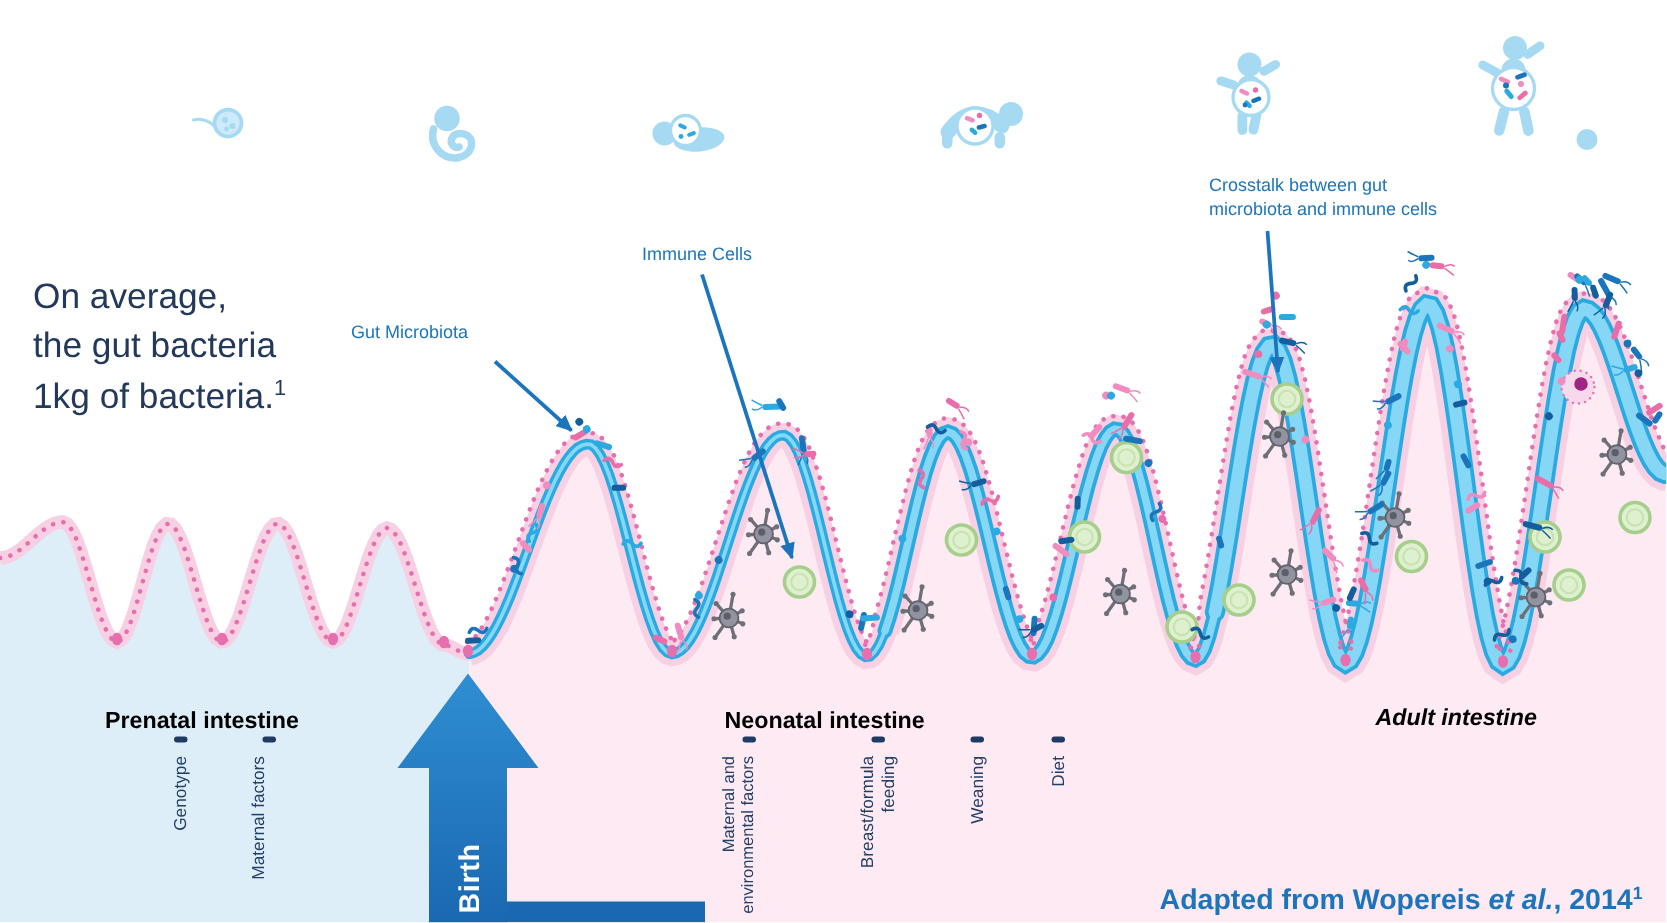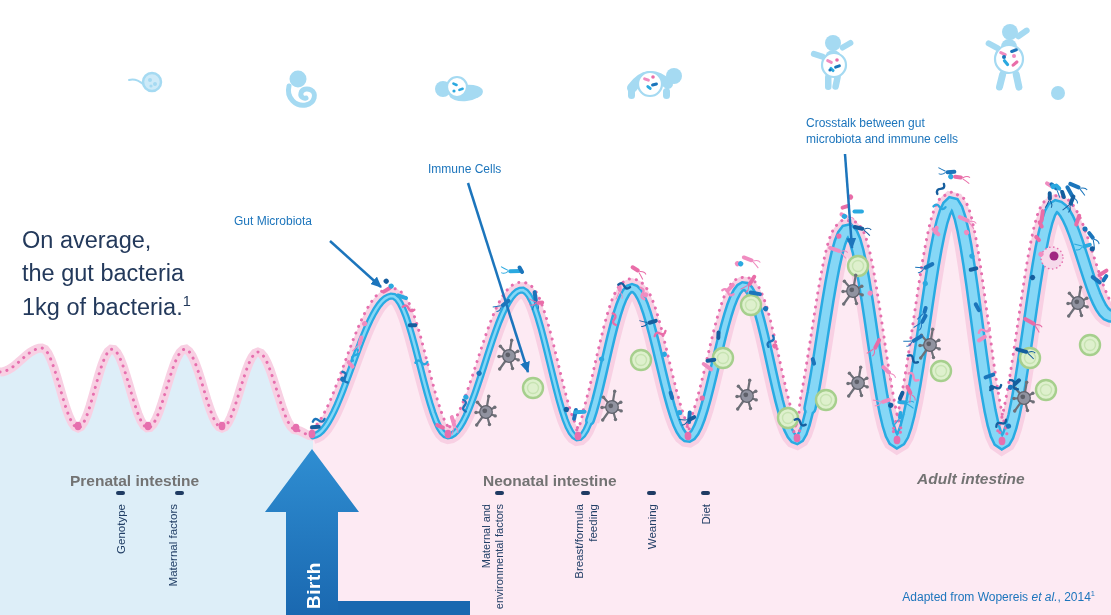--- a/index.html
+++ b/index.html
@@ -1,26 +1,26 @@
 <!DOCTYPE html>
 <html><head>
 <meta charset="utf-8">
 <style>
   *{margin:0;padding:0;box-sizing:border-box;}
   body{font-family:"Liberation Sans",sans-serif;background:#fff;}
   #canvas{position:relative;width:1111px;height:615px;background:#fff;overflow:hidden;}
   svg#scene{position:absolute;left:0;top:0;}
   .annot{position:absolute;color:#1c75bc;font-size:12px;line-height:1.3;}
   .crosstalk{white-space:pre-line;}
-  .intro{position:absolute;left:22px;top:181px;font-size:23.5px;color:#23395b;line-height:1.42;margin-top:43px;}
-  .sect{position:absolute;font-weight:bold;font-size:15.5px;color:#737373;}
+  .intro{position:absolute;left:22px;top:181px;font-size:23.5px;color:#23395b;line-height:1.42;}
+  .sect{position:absolute;font-weight:bold;font-size:15.5px;color:#000000;}
   .vlabel{position:absolute;transform:rotate(-90deg);transform-origin:0 0;font-size:11.5px;line-height:1.22;color:#223f66;width:106px;text-align:right;}
   .tick{position:absolute;width:9px;height:3.5px;background:#1f3b63;border-radius:2px;}
   .birth-label{position:absolute;transform:rotate(-90deg);transform-origin:0 0;color:#fff;font-weight:bold;font-size:19px;letter-spacing:.5px;width:95px;}
-  .credit{position:absolute;right:16px;top:589px;color:#1c75bc;font-size:12px;}
+  .credit{position:absolute;right:16px;top:589px;color:#1c75bc;font-size:19px;font-weight:bold;}
   sup{font-size:62%;}
   .ar{stroke:#1c75bc;stroke-width:2.5;fill:none;marker-end:url(#ah);}
 </style>
 </head>
 <body>
 
 <div id="canvas">
 
   <svg id="scene" width="1111" height="615" viewBox="0 0 1111 615">
     <defs>

